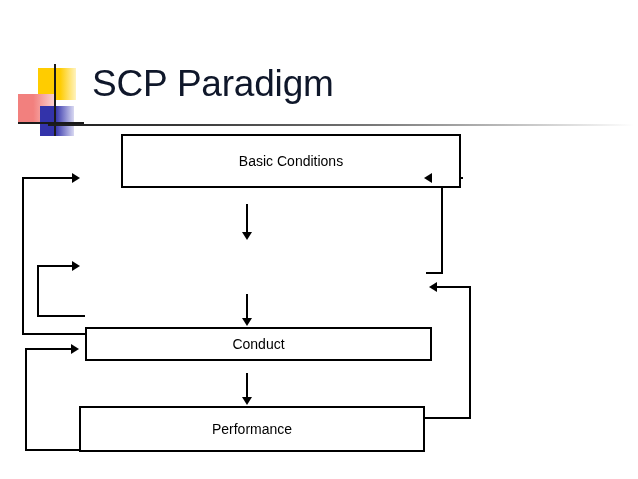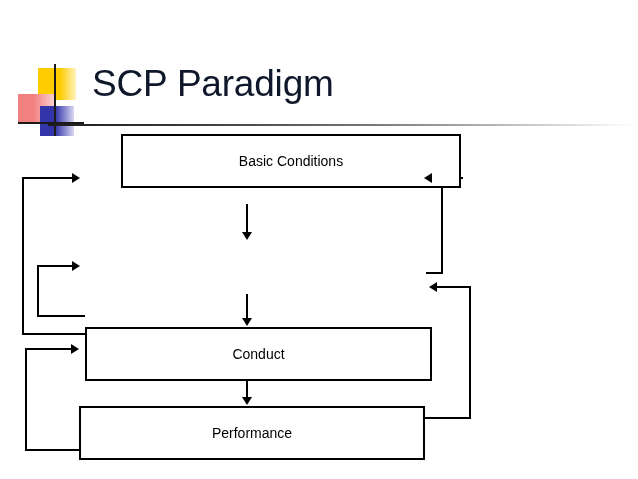--- a/index.html
+++ b/index.html
@@ -133,25 +133,25 @@
   </div>
 
   <div id="page-title">SCP Paradigm</div>
   <div id="title-rule"></div>
 
   <div class="node" style="left:81px; top:134px; width:340px; height:54px;margin-left:40px;">
     <span>Basic Conditions</span>
   </div>
 
 
-  <div class="node" style="left:85px; top:327px; width:347px; height:54px;">
+  <div class="node" style="left:85px; top:327px; width:347px; height:34px;">
     <span>Conduct</span>
   </div>
 
-  <div class="node" style="left:79px; top:406px; width:346px; height:54px;">
+  <div class="node" style="left:79px; top:406px; width:346px; height:46px;">
     <span>Performance</span>
   </div>
 
   <div class="ln ln-v" style="left:246px; top:204px; height:30px;"></div>
   <div class="ah ah-down" style="left:242px; top:232px;"></div>
 
   <div class="ln ln-v" style="left:246px; top:294px; height:26px;"></div>
   <div class="ah ah-down" style="left:242px; top:318px;"></div>
 
   <div class="ln ln-v" style="left:246px; top:373px; height:26px;"></div>

